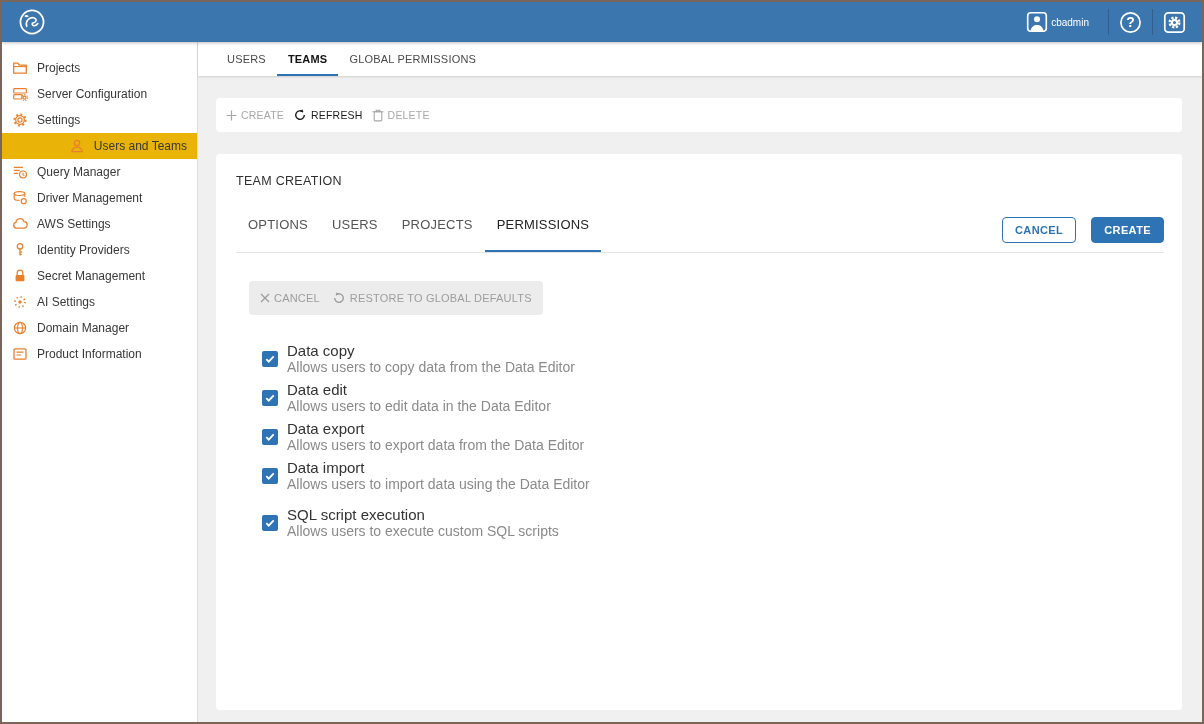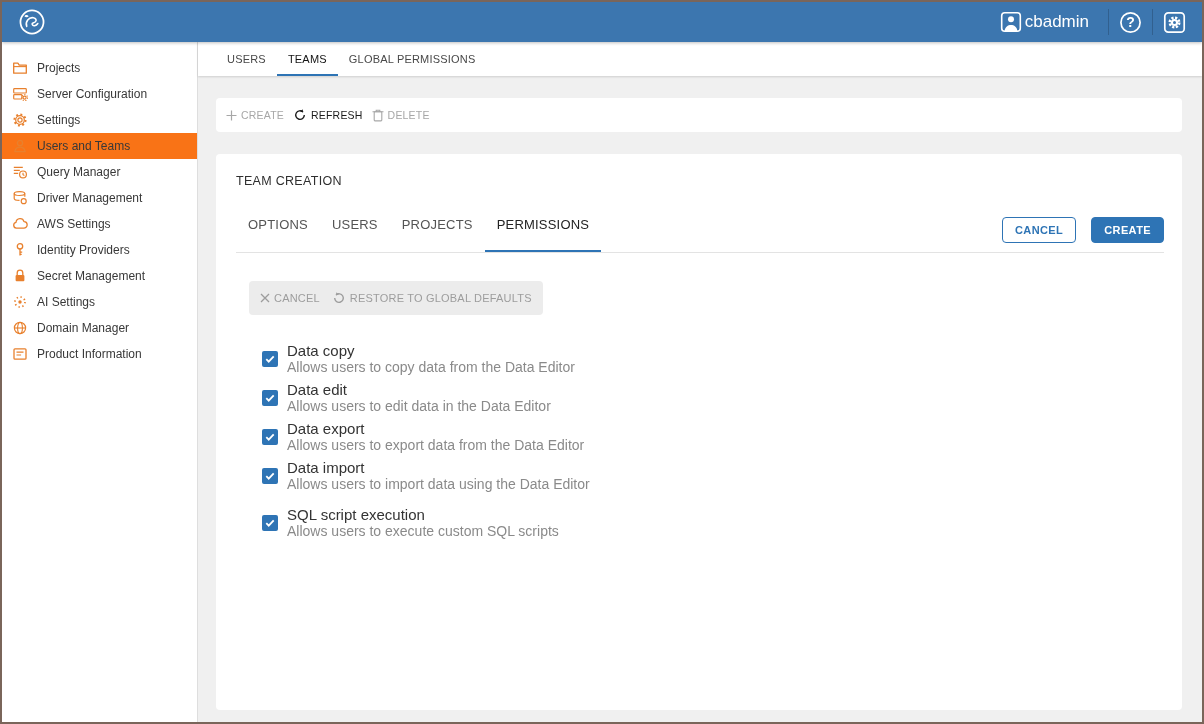--- a/index.html
+++ b/index.html
@@ -13,34 +13,34 @@
   }
   
   .topbar {
     flex: 0 0 40px; background: #3C76AF;
     display: flex; align-items: center; justify-content: space-between;
     padding: 0 16px; position: relative; z-index: 5;
     box-shadow: 0 1px 3px rgba(0,0,0,.25);
   }
   .topbar-right { display: flex; align-items: center; color: #fff; }
   .avatar-box { width:22px; height:22px; }
-  .username { font-size: 17px; margin: 0 9px 0 3px; }
+  .username { font-size: 10px; margin: 0 9px 0 3px; }
   .tb-divider { width:1px; height:26px; background: rgba(0,0,0,.18); margin: 0 10px; }
   .iconbtn { display:flex; align-items:center; justify-content:center; }
   
   .content { flex:1; display:flex; min-height:0; }
   .sidebar { width:196px; background:#fff; border-right:1px solid #DEDEDE; padding-top:13px; flex:0 0 196px; }
   .side-item { height:26px; display:flex; align-items:center; padding:0 10px; gap:9px; font-size:12px; color:#383838; cursor:default; }
-  .side-item.selected { background:#f97316; }
+  .side-item.selected { background:#eab308;justify-content:flex-end; }
   .side-item svg { flex:0 0 16px; }
   .main { flex:1; background:#F0F0F0; display:flex; flex-direction:column; min-width:0; }
   
   .main-tabs { background:#fff; height:34px; display:flex; padding-left:18px; box-shadow:0 1px 2px rgba(0,0,0,.14); position:relative; z-index:2; }
   .mtab { padding:0 11px; display:flex; align-items:center; font-size:11px; letter-spacing:.2px; color:#484848; }
-  .mtab.active { color:#141414; font-weight:400; box-shadow: inset 0 -2px 0 #2E74B5; }
+  .mtab.active { color:#141414; font-weight:700; box-shadow: inset 0 -2px 0 #2E74B5; }
   
   .toolbar { margin:22px 20px 0 18px; background:#fff; border-radius:4px; height:34px; display:flex; align-items:center; padding:0 10px; gap:9px; }
   .tool-btn { font-size:10.5px; letter-spacing:.2px; display:flex; align-items:center; gap:4px; }
   .tool-btn.disabled { color:#A7A7A7; }
   .tool-btn.enabled { color:#1B1B1B; }
   
   .panel { margin:22px 20px 12px 18px; background:#fff; border-radius:4px; flex:1; padding:20px 18px 0 20px; overflow:hidden; }
   .panel-title { font-size:12.5px; font-weight:400; letter-spacing:.3px; color:#2F2F2F; }
   .panel-tabs-row { display:flex; justify-content:space-between; margin-top:29px; height:36px; border-bottom:1px solid #E3E3E3; }
   .panel-tabs { display:flex; }

